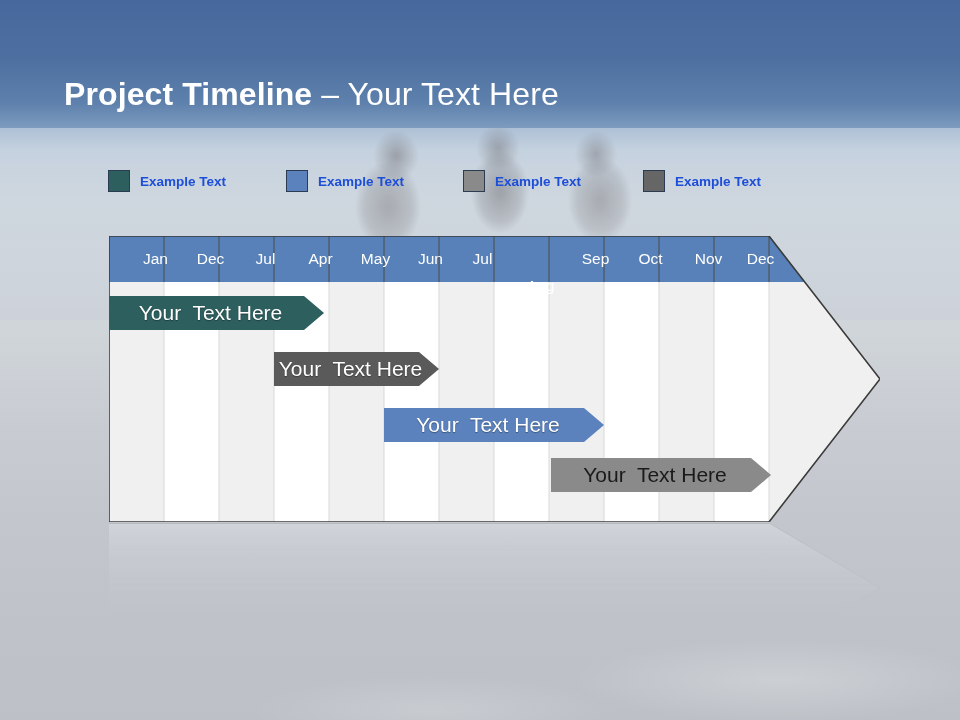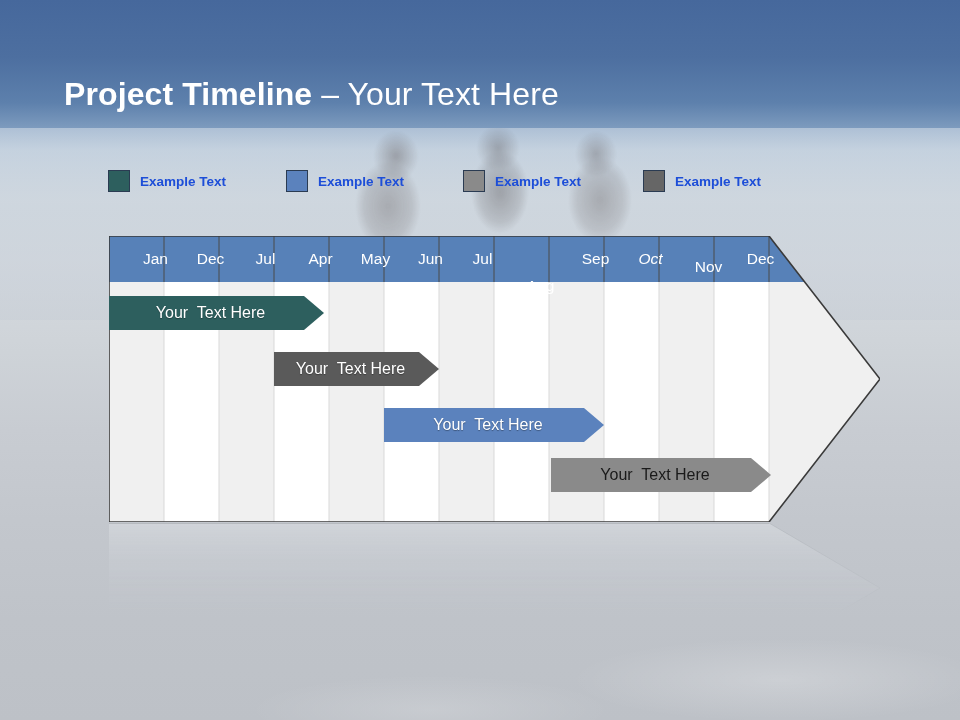--- a/index.html
+++ b/index.html
@@ -86,21 +86,21 @@
     -webkit-mask-image:linear-gradient(to bottom, rgba(0,0,0,.45), rgba(0,0,0,0) 72%);
     mask-image:linear-gradient(to bottom, rgba(0,0,0,.45), rgba(0,0,0,0) 72%);
     opacity:.85;pointer-events:none;
   }
 
   
   .bars{position:absolute;left:0;top:0;width:771px;height:286px;}
   .bar{position:absolute;display:flex;align-items:center;justify-content:center;}
   .bar svg{position:absolute;left:0;top:0;}
   .bar-label{
-    position:relative;z-index:2;font-size:16px;white-space:pre;
+    position:relative;z-index:2;font-size:21px;white-space:pre;
     padding-right:12px;
   }
   .bar-label.light{color:#ffffff;text-shadow:0 1px 1px rgba(0,0,0,.35);}
   .bar-label.dark{color:#1a1a1a;}
 
   
   .mlabel{
     position:absolute;top:0;height:46px;line-height:46px;text-align:center;
     color:#ffffff;font-size:15.5px;padding-left:19px;
   }
@@ -208,22 +208,22 @@
 
     <div class="mlabel" style="left:0px;width:55px;">Jan</div>
     <div class="mlabel" style="left:55px;width:55px;">Dec</div>
     <div class="mlabel" style="left:110px;width:55px;">Jul</div>
     <div class="mlabel" style="left:165px;width:55px;">Apr</div>
     <div class="mlabel" style="left:220px;width:55px;">May</div>
     <div class="mlabel" style="left:275px;width:55px;">Jun</div>
     <div class="mlabel" style="left:330px;width:49px;">Jul</div>
     <div class="mlabel" style="left:385px;width:55px;margin-top:27px;">Aug</div>
     <div class="mlabel" style="left:440px;width:55px;">Sep</div>
-    <div class="mlabel" style="left:495px;width:55px;font-style:italic;">Oct</div>
-    <div class="mlabel" style="left:550px;width:61px;margin-top:8px;">Nov</div>
+    <div class="mlabel" style="left:495px;width:55px;">Oct</div>
+    <div class="mlabel" style="left:550px;width:61px;">Nov</div>
     <div class="mlabel" style="left:605px;width:55px;">Dec</div>
 
     <div class="bars">
 
       <div class="bar" style="left:0px;top:60px;width:215px;height:34px;">
         <svg width="215" height="34" viewBox="0 0 215 34">
           <polygon points="0,0 195,0 215,17 195,34 0,34" fill="#2d5f5e"></polygon>
         </svg>
         <span class="bar-label light">Your  Text Here</span>
       </div>

